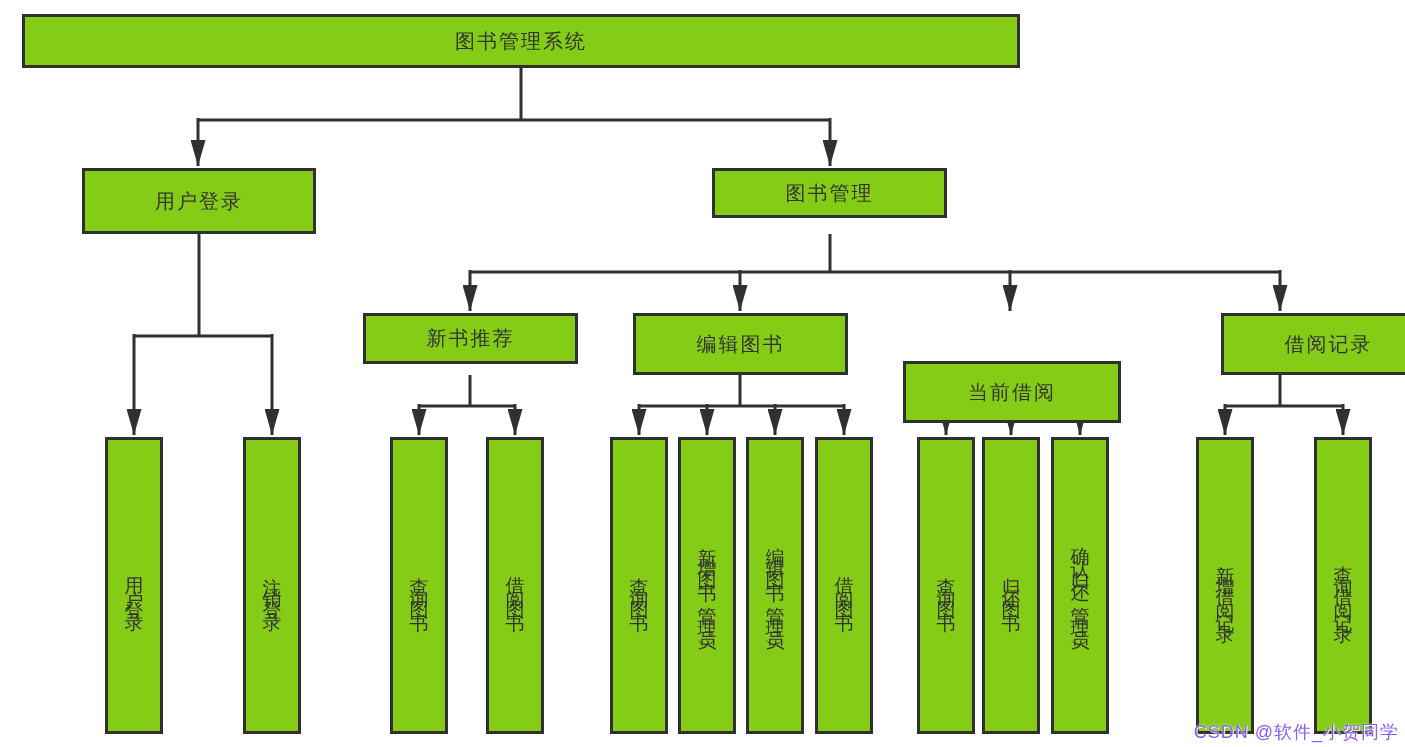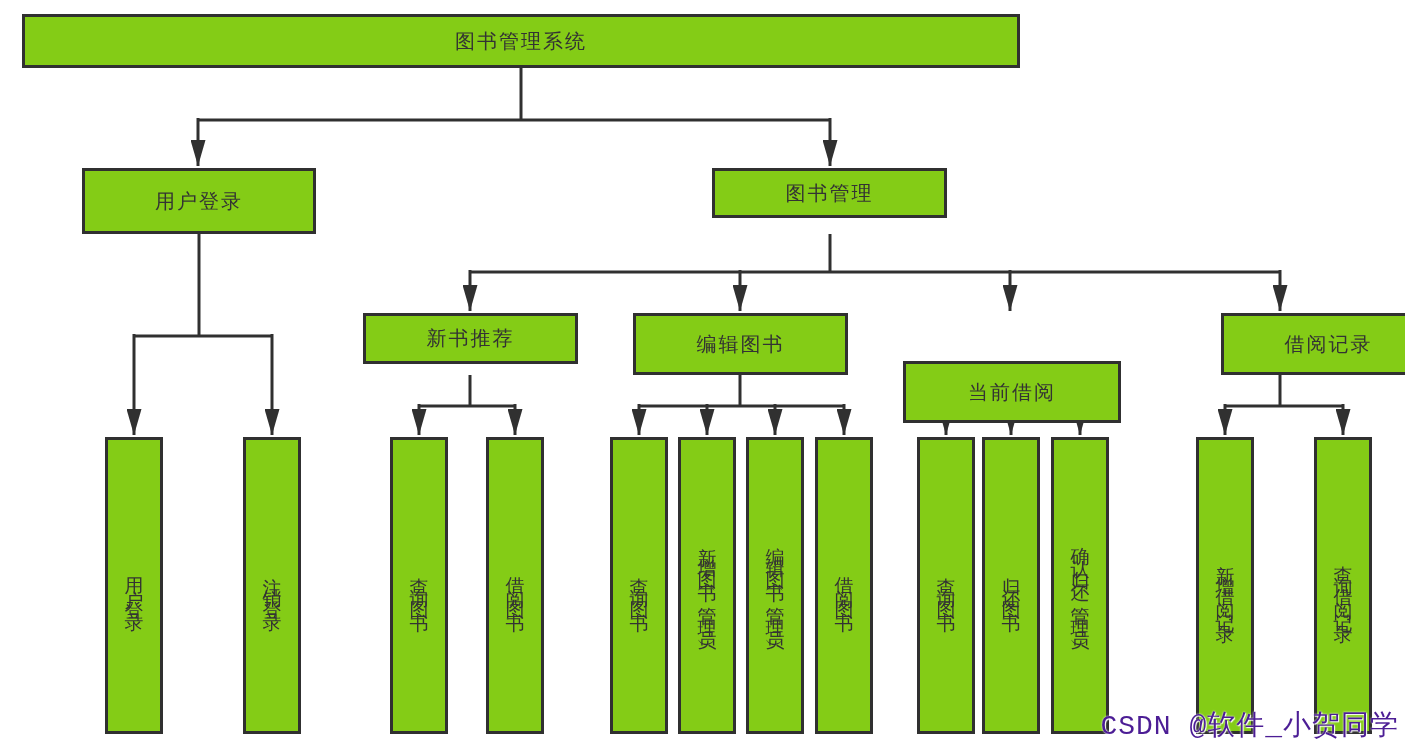--- a/index.html
+++ b/index.html
@@ -41,27 +41,26 @@
   .vbox .vtext {
     writing-mode: vertical-rl;
     text-orientation: mixed;
     letter-spacing: 12px;
     white-space: nowrap;
   }
   .watermark {
     position: absolute;
     right: 6px;
     bottom: 3px;
-    font-size: 28px;
+    font-size: 18px;
     letter-spacing: 1px;
-    color: #4c1d95;
+    color: #8b5cf6;
     text-shadow: 0 0 2px #ffffff, 1px 1px 1px #ffffff;
     white-space: nowrap;
     z-index: 5;
-    font-family: Liberation Mono, monospace;
   }
 </style>
 </head>
 <body>
 
 <div id="stage">
 
   <svg id="connectors" viewBox="0 0 1405 747" xmlns="http://www.w3.org/2000/svg">
     <defs>
       <marker id="arrow" markerUnits="userSpaceOnUse" markerWidth="26" markerHeight="15" viewBox="0 0 26 15" refX="26" refY="7.5" orient="auto">

